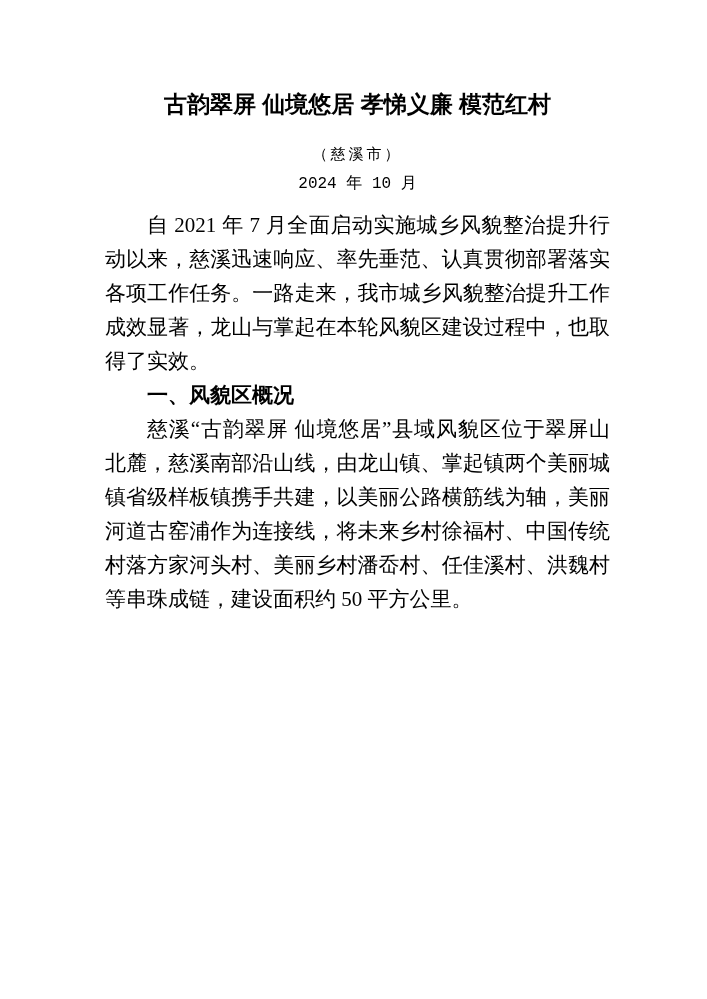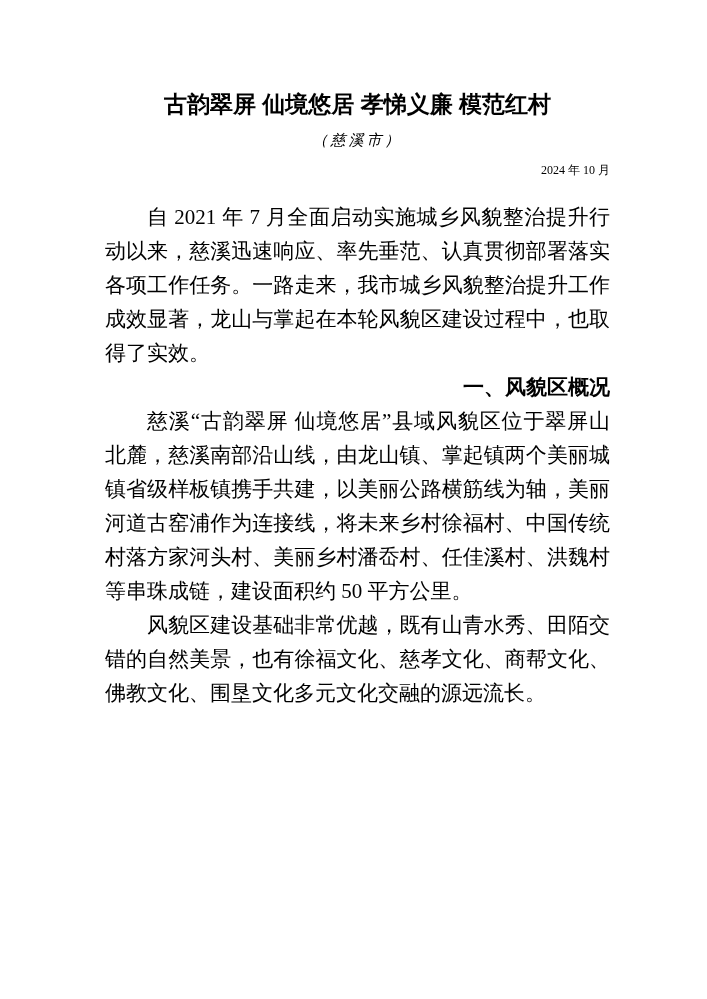--- a/index.html
+++ b/index.html
@@ -27,49 +27,47 @@
     text-align: center;
     margin: 0;
     white-space: nowrap;
   }
   .doc-subtitle {
     font-family: "Liberation Serif", "DejaVu Serif", serif;
     font-size: 15px;
     line-height: 30px;
     text-align: center;
     letter-spacing: 3px;
-    margin-top: 2px;
-    font-style: italic;
+    margin-top: 16px;
   }
   .doc-date {
-    font-family: Liberation Serif, serif;
-    font-size: 12px;
+    font-family: Liberation Mono, monospace;
+    font-size: 16px;
     line-height: 30px;
-    text-align: right;
+    text-align: center;
   }
   .doc-body {
-    margin-top: 15px;
+    margin-top: 9px;
   }
   .doc-para {
     font-family: "Liberation Serif", "DejaVu Serif", serif;
     font-size: 21px;
     line-height: 34px;
     text-align: justify;
     text-justify: inter-character;
     text-indent: 2em;
     margin: 0;
   }
   .doc-heading {
     font-family: "Liberation Sans", "DejaVu Sans", sans-serif;
     font-weight: 700;
     font-size: 21px;
     line-height: 34px;
     text-indent: 2em;
     margin: 0;
-    text-align: right;
   }
 </style>
 </head>
 <body>
 
 <div class="page">
 
   <h1 class="doc-title">古韵翠屏 仙境悠居 孝悌义廉 模范红村</h1>
 
 
@@ -78,18 +76,17 @@
   <div class="doc-date">2024 年 10 月</div>
 
   <div class="doc-body">
 
     <p class="doc-para">自 2021 年 7 月全面启动实施城乡风貌整治提升行动以来，慈溪迅速响应、率先垂范、认真贯彻部署落实各项工作任务。一路走来，我市城乡风貌整治提升工作成效显著，龙山与掌起在本轮风貌区建设过程中，也取得了实效。</p>
 
     <h2 class="doc-heading">一、风貌区概况</h2>
 
     <p class="doc-para">慈溪“古韵翠屏 仙境悠居”县域风貌区位于翠屏山北麓，慈溪南部沿山线，由龙山镇、掌起镇两个美丽城镇省级样板镇携手共建，以美丽公路横筋线为轴，美丽河道古窑浦作为连接线，将未来乡村徐福村、中国传统村落方家河头村、美丽乡村潘岙村、任佳溪村、洪魏村等串珠成链，建设面积约 50 平方公里。</p>
 
-    <p class="doc-para">风貌区建设基础非常优越，既有山青水秀、田陌交错的自然美景，也有徐福文化、慈孝文化、商帮文化、佛教文化、围垦文化多元文化交融的源远流长。</p>
 
 
   </div>
 
 </div>
 
 </body></html>

